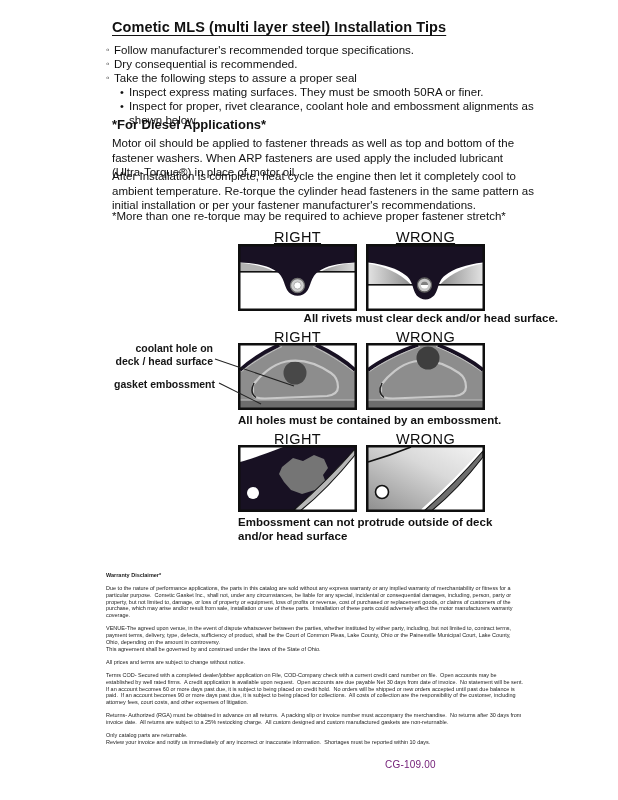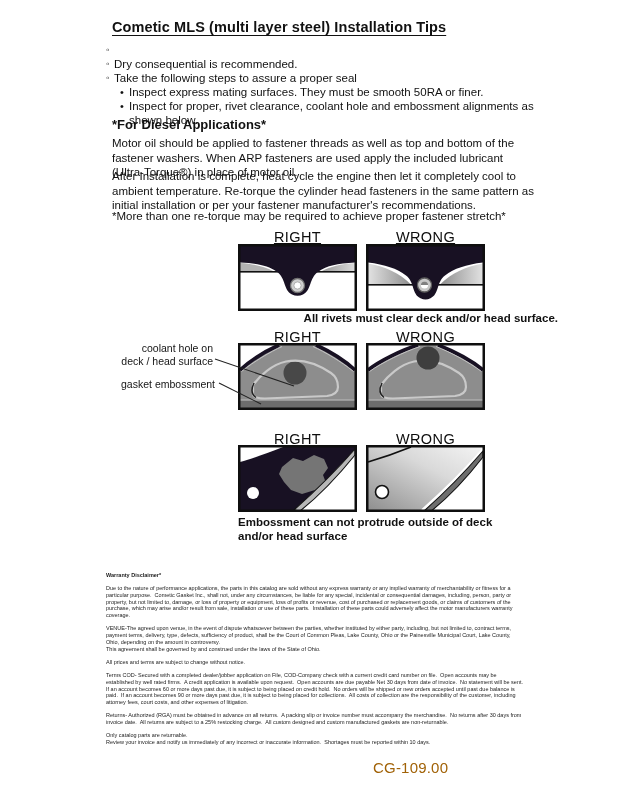--- a/index.html
+++ b/index.html
@@ -19,43 +19,44 @@
   .para{position:absolute;left:112px;width:424px;font-size:11.5px;line-height:14.5px;}
   .p1{top:136px;}
   .p2{top:169px;}
   .note{top:209px;}
 
   .diagram-area{position:absolute;left:0;top:228px;width:618px;height:320px;}
   .dlabel{position:absolute;width:119px;text-align:center;font-size:14.5px;letter-spacing:.4px;color:#0d0d0d;text-decoration:underline;}
   .panel{position:absolute;width:119px;height:67px;}
   .panel svg{display:block;}
   .caption{position:absolute;left:238px;font-size:11.5px;font-weight:bold;line-height:13.5px;white-space:pre-line;width:320px;}
-  .ann{position:absolute;font-size:10.5px;line-height:13px;text-align:right;white-space:pre-line;color:#151515;}
+  .ann{position:absolute;font-size:10.5px;line-height:13px;text-align:right;white-space:pre-line;color:#151515;font-weight:bold;}
   .ann1{left:58px;top:114px;width:155px;}
   .ann2{left:58px;top:150px;width:157px;}
   .leaders{position:absolute;left:0;top:0;width:618px;height:320px;pointer-events:none;}
 
   .warranty{position:absolute;left:106px;top:572px;width:418px;}
   .warranty-inner{width:836px;transform:scale(0.5);transform-origin:top left;
                   font-size:11px;line-height:13.5px;color:#1c1c1c;}
   .w-h{font-weight:bold;margin:0 0 12px 0;}
   .w-p{margin:0 0 13px 0;white-space:pre-wrap;}
 
-  .pagenum{position:absolute;left:373px;top:759px;font-size:15px;color:#a16207;letter-spacing:.2px;}
+  .pagenum{position:absolute;left:385px;top:759px;font-size:10px;color:#701a75;letter-spacing:.2px;}
 </style>
 </head>
 <body>
 
 <div class="page">
 
   <div class="title">Cometic MLS (multi layer steel) Installation Tips</div>
 
   <div class="bullets">
     <div class="bullet-row">
       <span class="bullet-marker">◦</span>
+      <span>Follow manufacturer's recommended torque specifications.</span>
     </div>
     <div class="bullet-row">
       <span class="bullet-marker">◦</span>
       <span>Dry consequential is recommended.</span>
     </div>
     <div class="bullet-row">
       <span class="bullet-marker">◦</span>
       <span>Take the following steps to assure a proper seal</span>
     </div>
     <div class="bullet-row sub">
@@ -164,20 +165,21 @@
         <circle cx="62" cy="15" r="11.5" fill="#3e3e3e"></circle>
         <rect x="1.25" y="1.25" width="116.5" height="64.5" fill="none" stroke="#0f0f0f" stroke-width="2.5"></rect>
       </svg>
     </div>
 
     <svg class="leaders" viewBox="0 0 618 320">
       <line x1="215" y1="131" x2="294" y2="158" stroke="#222" stroke-width="1.1"></line>
       <line x1="219" y1="155" x2="261" y2="176" stroke="#222" stroke-width="1.1"></line>
     </svg>
 
+    <div class="caption" style="top:186px;">All holes must be contained by an embossment.</div>
 
     <div class="dlabel" style="left:238px;top:203px;">RIGHT</div>
     <div class="dlabel" style="left:366px;top:203px;">WRONG</div>
 
     <div class="panel" style="left:238px;top:217px;">
       <svg width="119" height="67" viewBox="0 0 119 67">
         <rect x="0" y="0" width="119" height="67" fill="#ffffff"></rect>
         <path d="M2,2 H117 V4 C100,23.5 78,45.5 56,65 L2,65 Z" fill="#181123"></path>
         <path d="M2,2 L45,2 C29,8.5 14,13.5 2,17 Z" fill="#ffffff"></path>
         <path d="M44,22 L55,13 L65,16 L76,10 L86,14 L90,23 L85,30 L88,38 L77,45 L64,49 L53,45 L46,37 L41,29 Z" fill="#757575"></path>

